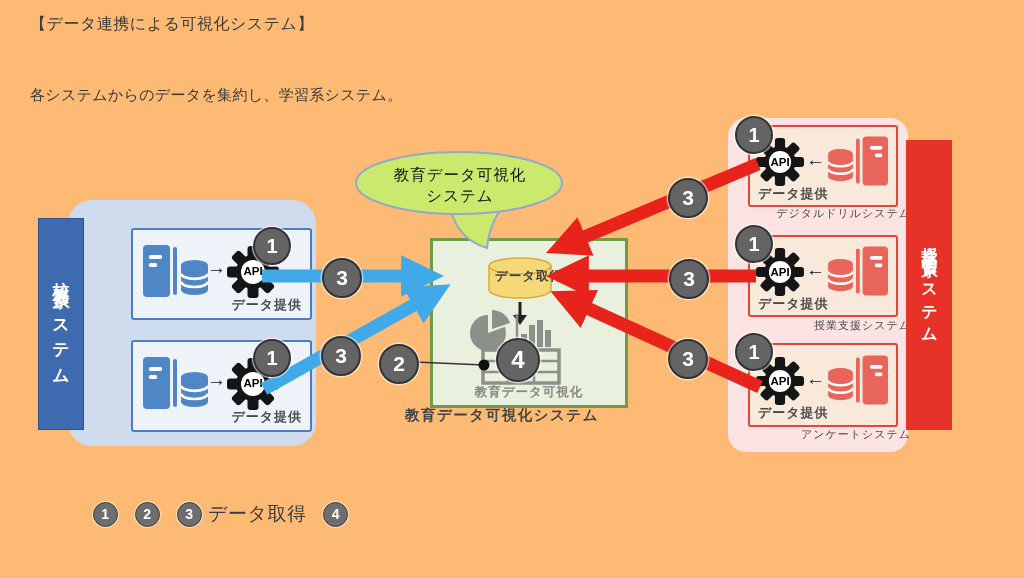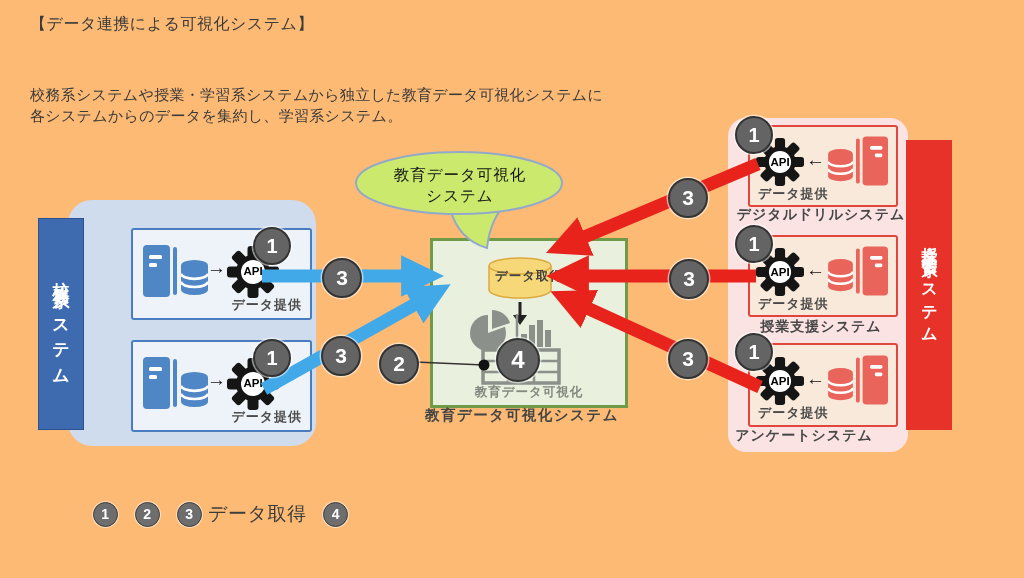--- a/index.html
+++ b/index.html
@@ -12,34 +12,34 @@
         font-weight:bold;writing-mode:vertical-rl;text-orientation:upright;z-index:3;}
   .vbar-left{left:38px;top:218px;width:44px;height:210px;background:#3e6bb0;border:1px solid #2b5190;font-size:17px;letter-spacing:5px;}
   .vbar-right{left:906px;top:140px;width:46px;height:290px;background:#e63229;font-size:16px;letter-spacing:3px;}
   
   .container-l{position:absolute;left:68px;top:200px;width:248px;height:246px;background:#cfdcee;border-radius:24px;z-index:1;}
   .container-r{position:absolute;left:728px;top:118px;width:180px;height:334px;background:#fbe3e3;border-radius:18px;z-index:1;}
   .greenbox{position:absolute;left:430px;top:238px;width:192px;height:164px;background:#eaf0de;border:3px solid #6f9b49;z-index:2;}
   
   .sysbox{position:absolute;background:#eef3fa;border:2.5px solid #4a7dc0;border-radius:3px;z-index:2;}
   .sysbox.red{background:#f9e9da;border-color:#e0463c;}
-  .syslabel{position:absolute;font-weight:bold;font-size:14px;color:#474747;text-align:center;letter-spacing:1px;z-index:2;}
+  .syslabel{position:absolute;font-weight:normal;font-size:11px;color:#474747;text-align:right;letter-spacing:1px;z-index:2;}
   .provide{position:absolute;font-size:13px;font-weight:bold;color:#4a4a4a;letter-spacing:1px;}
   .icon{position:absolute;display:block;}
   .api-label{position:absolute;font-size:11.5px;font-weight:bold;color:#000;text-align:center;}
   .flow-glyph{position:absolute;font-size:19px;font-weight:bold;color:#111;}
   
   .badge{position:absolute;border-radius:50%;background:#646464;border:2px solid #333;color:#fff;
          display:flex;align-items:center;justify-content:center;font-weight:bold;z-index:6;
          box-shadow:0 0 0 1.5px rgba(255,255,255,.55);}
   
   .gb-label{position:absolute;left:0;width:100%;text-align:center;font-weight:bold;letter-spacing:1px;}
   .gb-db{top:27px;font-size:12.5px;color:#3f3f3f;z-index:2;}
   .gb-viz{top:143px;font-size:12.5px;color:#84897f;z-index:2;}
-  .gb-caption{position:absolute;left:416px;top:406px;width:212px;text-align:center;font-size:14.5px;
+  .gb-caption{position:absolute;left:396px;top:406px;width:212px;text-align:center;font-size:14.5px;
               font-weight:bold;color:#454545;letter-spacing:1.5px;z-index:2;}
   
   .bubble-line{position:absolute;left:354px;width:212px;text-align:center;font-size:15.5px;color:#141414;z-index:5;letter-spacing:1px;}
   
   .overlay{position:absolute;left:0;top:0;z-index:4;pointer-events:none;}
   
   .legend{position:absolute;left:93px;top:501px;display:flex;align-items:center;gap:17px;
           font-size:19px;color:#3c3c3c;z-index:2;letter-spacing:.5px;}
   .legend-item{display:flex;align-items:center;gap:6px;}
   .lbadge{width:23px;height:23px;border-radius:50%;background:#6e6e6e;border:1.5px solid #3b3b3b;
@@ -70,21 +70,20 @@
       <circle cx="26" cy="26" r="17"></circle>
     </g>
     <circle cx="26" cy="26" r="12" fill="#fff"></circle>
   </symbol>
 </svg>
 
 <div class="canvas">
 
   <div class="title">【データ連携による可視化システム】</div>
   <div class="desc">
-    <div>校務系システムや授業・学習系システムから独立した教育データ可視化システムに</div>
     <div>各システムからのデータを集約し、学習系システム。</div>
   </div>
 
   <div class="container-l"></div>
   <div class="vbar vbar-left">校務系システム</div>
 
   <div class="sysbox" style="left:131px;top:228px;width:177px;height:88px;">
     <svg class="icon" style="left:10px;top:15px;width:34px;height:52px;color:#4f86c6;">
         <use href="#sym-book"></use>
       </svg>
@@ -156,21 +155,21 @@
     <span class="api-label" style="left:6px;top:30px;width:48px;">API</span>
     <span class="flow-glyph" style="left:56px;top:23px;">←</span>
     <svg class="icon" style="left:78px;top:23px;width:25px;height:33px;color:#e9645b;">
         <use href="#sym-db"></use>
       </svg>
     <svg class="icon" style="left:106px;top:10px;width:32px;height:50px;color:#e9645b;transform:scaleX(-1);">
         <use href="#sym-book"></use>
       </svg>
     <span class="provide" style="left:8px;top:59px;">データ提供</span>
   </div>
-  <div class="syslabel" style="left:714px;top:427px;width:180px;">アンケートシステム</div>
+  <div class="syslabel" style="left:731px;top:427px;width:180px;">アンケートシステム</div>
 
   <div class="greenbox">
     <svg style="position:absolute;left:0;top:0;" width="192" height="164" viewBox="0 0 192 164">
 
       <g>
         <path d="M56,25 a31,8 0 0 1 62,0 v24 a31,8 0 0 1 -62,0 z" fill="#f6d879" stroke="#dca93f" stroke-width="1.5"></path>
         <path d="M56,25 a31,8 0 0 0 62,0" fill="none" stroke="#dca93f" stroke-width="1.5"></path>
       </g>
 
       <g>

